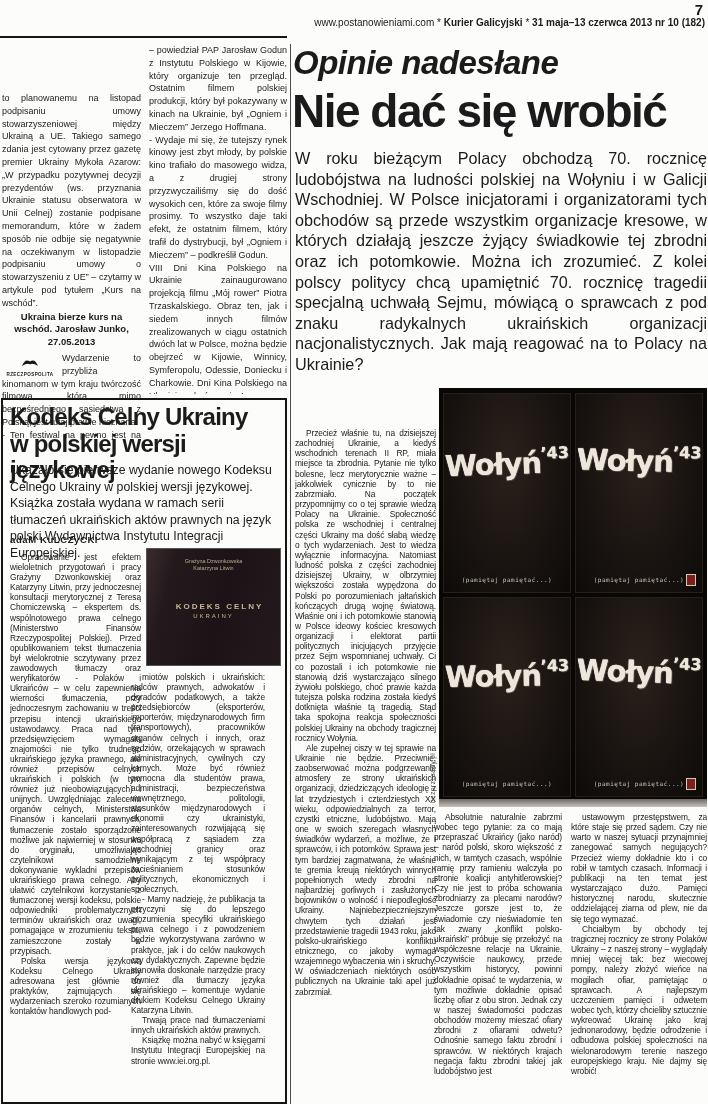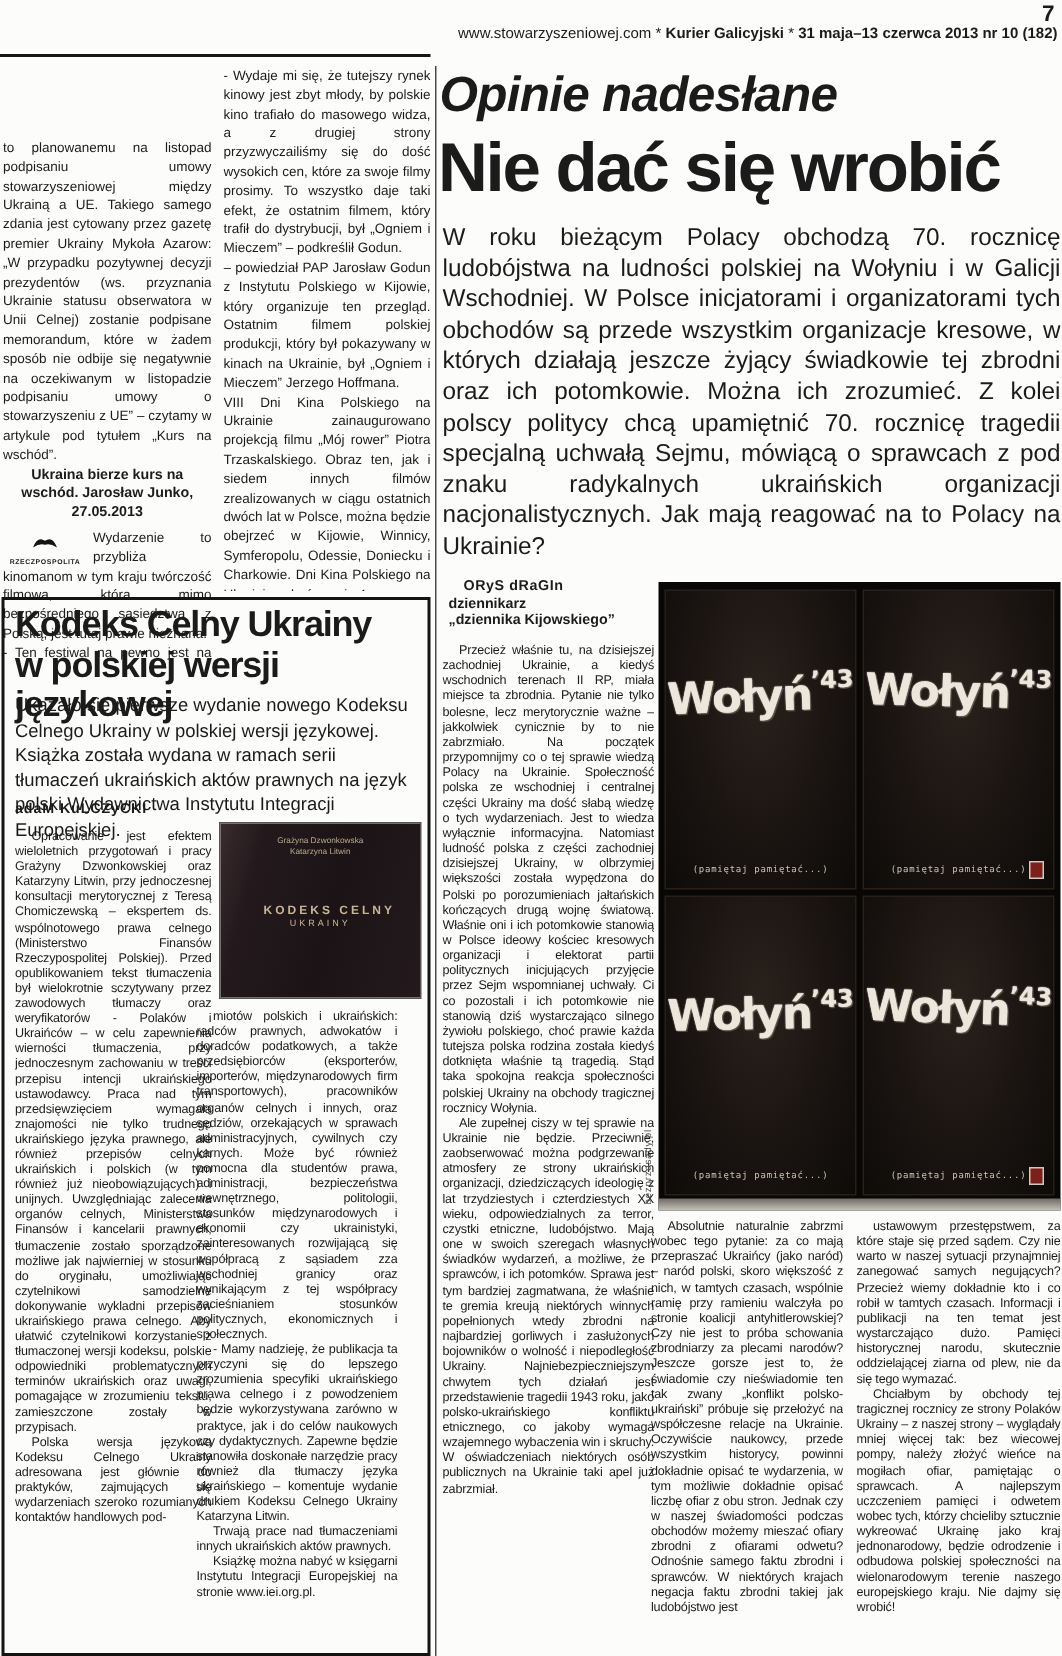--- a/index.html
+++ b/index.html
@@ -86,42 +86,42 @@
     background:#7d1f1a; border:1px solid #cfc8bb; }
   .photo-credit { position:absolute; left:429px; top:803px; transform:rotate(-90deg);
     transform-origin:left top; font-size:6.5px; color:#4d4d4d; letter-spacing:.5px; white-space:nowrap; }
 </style>
 </head>
 <body>
 
 <div class="page">
 
   <div class="hdr-num">7</div>
-  <div class="hdr-line"><span>www.stowarzyszeniowej.com</span><span> * </span><b>Kurier Galicyjski</b><span> * </span><b>31 maja–13 czerwca 2013 nr 10 (182)</b></div>
+  <div class="hdr-line"><span>www.postanowieniami.com</span><span> * </span><b>Kurier Galicyjski</b><span> * </span><b>31 maja–13 czerwca 2013 nr 10 (182)</b></div>
   <div class="hdr-rule"></div>
   <div class="v-divider"></div>
 
   <div id="cont-col1" class="cont">
     <div>
         <p>to planowanemu na listopad podpisaniu umowy stowarzyszeniowej między Ukrainą a UE. Takiego samego zdania jest cytowany przez gazetę premier Ukrainy Mykoła Azarow: „W przypadku pozytywnej decyzji prezydentów (ws. przyznania Ukrainie statusu obserwatora w Unii Celnej) zostanie podpisane memorandum, które w żadem sposób nie odbije się negatywnie na oczekiwanym w listopadzie podpisaniu umowy o stowarzyszeniu z UE” – czytamy w artykule pod tytułem „Kurs na wschód”.</p>
       </div>
     <p class="sig">Ukraina bierze kurs na wschód. Jarosław Junko, 27.05.2013</p>
     <span class="rp-logo">
       <svg width="18" height="11" viewBox="0 0 18 11">
           <path d="M1 9 Q4 1 9 4.5 Q14 1 17 9 Q12.5 6 9 7.2 Q5.5 6 1 9Z" fill="#141414"></path>
         </svg>
       <span class="rp-text">RZECZPOSPOLITA</span>
     </span>
     <p>Wydarzenie to przybliża kinomanom w tym kraju twórczość filmowa, która mimo bezpośredniego sąsiedztwa z Polską, jest tutaj prawie nieznana.</p>
     <p>- Ten festiwal na pewno jest na Ukrainie potrzebny, ponieważ niewiele naszych filmów trafia nie tylko na miejscowe festiwale międzynarodowe, ale i do zwykłej dystrybucji</p>
   </div>
   <div id="cont-col2" class="cont">
     <div>
+        <p>– powiedział PAP Jarosław Godun z Instytutu Polskiego w Kijowie, który organizuje ten przegląd. Ostatnim filmem polskiej produkcji, który był pokazywany w kinach na Ukrainie, był „Ogniem i Mieczem” Jerzego Hoffmana.</p>
         <p>- Wydaje mi się, że tutejszy rynek kinowy jest zbyt młody, by polskie kino trafiało do masowego widza, a z drugiej strony przyzwyczailiśmy się do dość wysokich cen, które za swoje filmy prosimy. To wszystko daje taki efekt, że ostatnim filmem, który trafił do dystrybucji, był „Ogniem i Mieczem” – podkreślił Godun.</p>
-        <p>– powiedział PAP Jarosław Godun z Instytutu Polskiego w Kijowie, który organizuje ten przegląd. Ostatnim filmem polskiej produkcji, który był pokazywany w kinach na Ukrainie, był „Ogniem i Mieczem” Jerzego Hoffmana.</p>
         <p>VIII Dni Kina Polskiego na Ukrainie zainaugurowano projekcją filmu „Mój rower” Piotra Trzaskalskiego. Obraz ten, jak i siedem innych filmów zrealizowanych w ciągu ostatnich dwóch lat w Polsce, można będzie obejrzeć w Kijowie, Winnicy, Symferopolu, Odessie, Doniecku i Charkowie. Dni Kina Polskiego na Ukrainie zakończą się 4 czerwca.</p>
       </div>
 
   </div>
 
   <div class="kodeks-box">
     <h2 class="k-head">Kodeks Celny Ukrainy
 w polskiej wersji językowej</h2>
     <p class="k-lead">Ukazało się pierwsze wydanie nowego Kodeksu Celnego Ukrainy w polskiej wersji językowej. Książka została wydana w ramach serii tłumaczeń ukraińskich aktów prawnych na język polski Wydawnictwa Instytutu Integracji Europejskiej.</p>
     <div class="k-byline">adaM KuLCZyCKI</div>
@@ -142,25 +142,20 @@
         <p>- Mamy nadzieję, że publikacja ta przyczyni się do lepszego zrozumienia specyfiki ukraińskiego prawa celnego i z powodzeniem będzie wykorzystywana zarówno w praktyce, jak i do celów naukowych czy dydaktycznych. Zapewne będzie stanowiła doskonałe narzędzie pracy również dla tłumaczy języka ukraińskiego – komentuje wydanie drukiem Kodeksu Celnego Ukrainy Katarzyna Litwin.</p>
         <p>Trwają prace nad tłumaczeniami innych ukraińskich aktów prawnych.</p>
         <p>Książkę można nabyć w księgarni Instytutu Integracji Europejskiej na stronie www.iei.org.pl.</p>
       </div>
   </div>
 
   <h3 class="kicker">Opinie nadesłane</h3>
   <h1 class="headline">Nie dać się wrobić</h1>
   <p class="lead">W roku bieżącym Polacy obchodzą 70. rocznicę ludobójstwa na ludności polskiej  na Wołyniu i w Galicji Wschodniej. W Polsce inicjatorami i organizatorami tych obchodów są przede wszystkim organizacje kresowe, w których działają jeszcze żyjący świadkowie tej zbrodni oraz ich potomkowie. Można ich zrozumieć. Z kolei polscy politycy chcą upamiętnić 70. rocznicę tragedii specjalną uchwałą Sejmu, mówiącą o sprawcach z pod znaku radykalnych ukraińskich organizacji nacjonalistycznych. Jak mają reagować na to Polacy na Ukrainie?</p>
 
-  <div class="byline">
-    <div class="b-name">ORyS dRaGIn</div>
-    <div>dziennikarz</div>
-    <div>„dziennika Kijowskiego”</div>
-  </div>
 
   <div id="r-col1" class="r-col">
       <p>Przecież właśnie tu, na dzisiejszej zachodniej Ukrainie, a kiedyś wschodnich terenach II RP, miała miejsce ta zbrodnia. Pytanie nie tylko bolesne, lecz merytorycznie ważne – jakkolwiek cynicznie by to nie zabrzmiało. Na początek przypomnijmy co o tej sprawie wiedzą Polacy na Ukrainie. Społeczność polska ze wschodniej i centralnej części Ukrainy ma dość słabą wiedzę o tych wydarzeniach. Jest to wiedza wyłącznie informacyjna. Natomiast ludność polska z części zachodniej dzisiejszej Ukrainy, w olbrzymiej większości została wypędzona do Polski po porozumieniach jałtańskich kończących drugą wojnę światową. Właśnie oni i ich potomkowie stanowią w Polsce ideowy kościec kresowych organizacji i elektorat partii politycznych inicjujących przyjęcie przez Sejm wspomnianej uchwały. Ci co pozostali i ich potomkowie nie stanowią dziś wystarczająco silnego żywiołu polskiego, choć prawie każda tutejsza polska rodzina została kiedyś dotknięta właśnie tą tragedią. Stąd taka spokojna reakcja społeczności polskiej Ukrainy na obchody tragicznej rocznicy Wołynia.</p>
       <p>Ale zupełnej ciszy w tej sprawie na Ukrainie nie będzie. Przeciwnie, zaobserwować można podgrzewanie atmosfery ze strony ukraińskich organizacji, dziedziczących ideologię z lat trzydziestych i czterdziestych XX wieku, odpowiedzialnych za terror, czystki etniczne, ludobójstwo. Mają one w swoich szeregach własnych świadków wydarzeń, a możliwe, że i sprawców, i ich potomków. Sprawa jest tym bardziej zagmatwana, że właśnie te gremia kreują niektórych winnych popełnionych wtedy zbrodni na najbardziej gorliwych i zasłużonych bojowników o wolność i niepodległość Ukrainy. Najniebezpieczniejszym chwytem tych działań jest przedstawienie tragedii 1943 roku, jako polsko-ukraińskiego konfliktu etnicznego, co jakoby wymaga wzajemnego wybaczenia win i skruchy. W oświadczeniach niektórych osób publicznych na Ukrainie taki apel już zabrzmiał.</p>
     </div>
 
   <div class="photo">
     <div class="panel">
       <div class="graf"><span>Wołyń</span><sup>’43</sup></div>
       <div class="note">(pamiętaj pamiętać...)</div>

